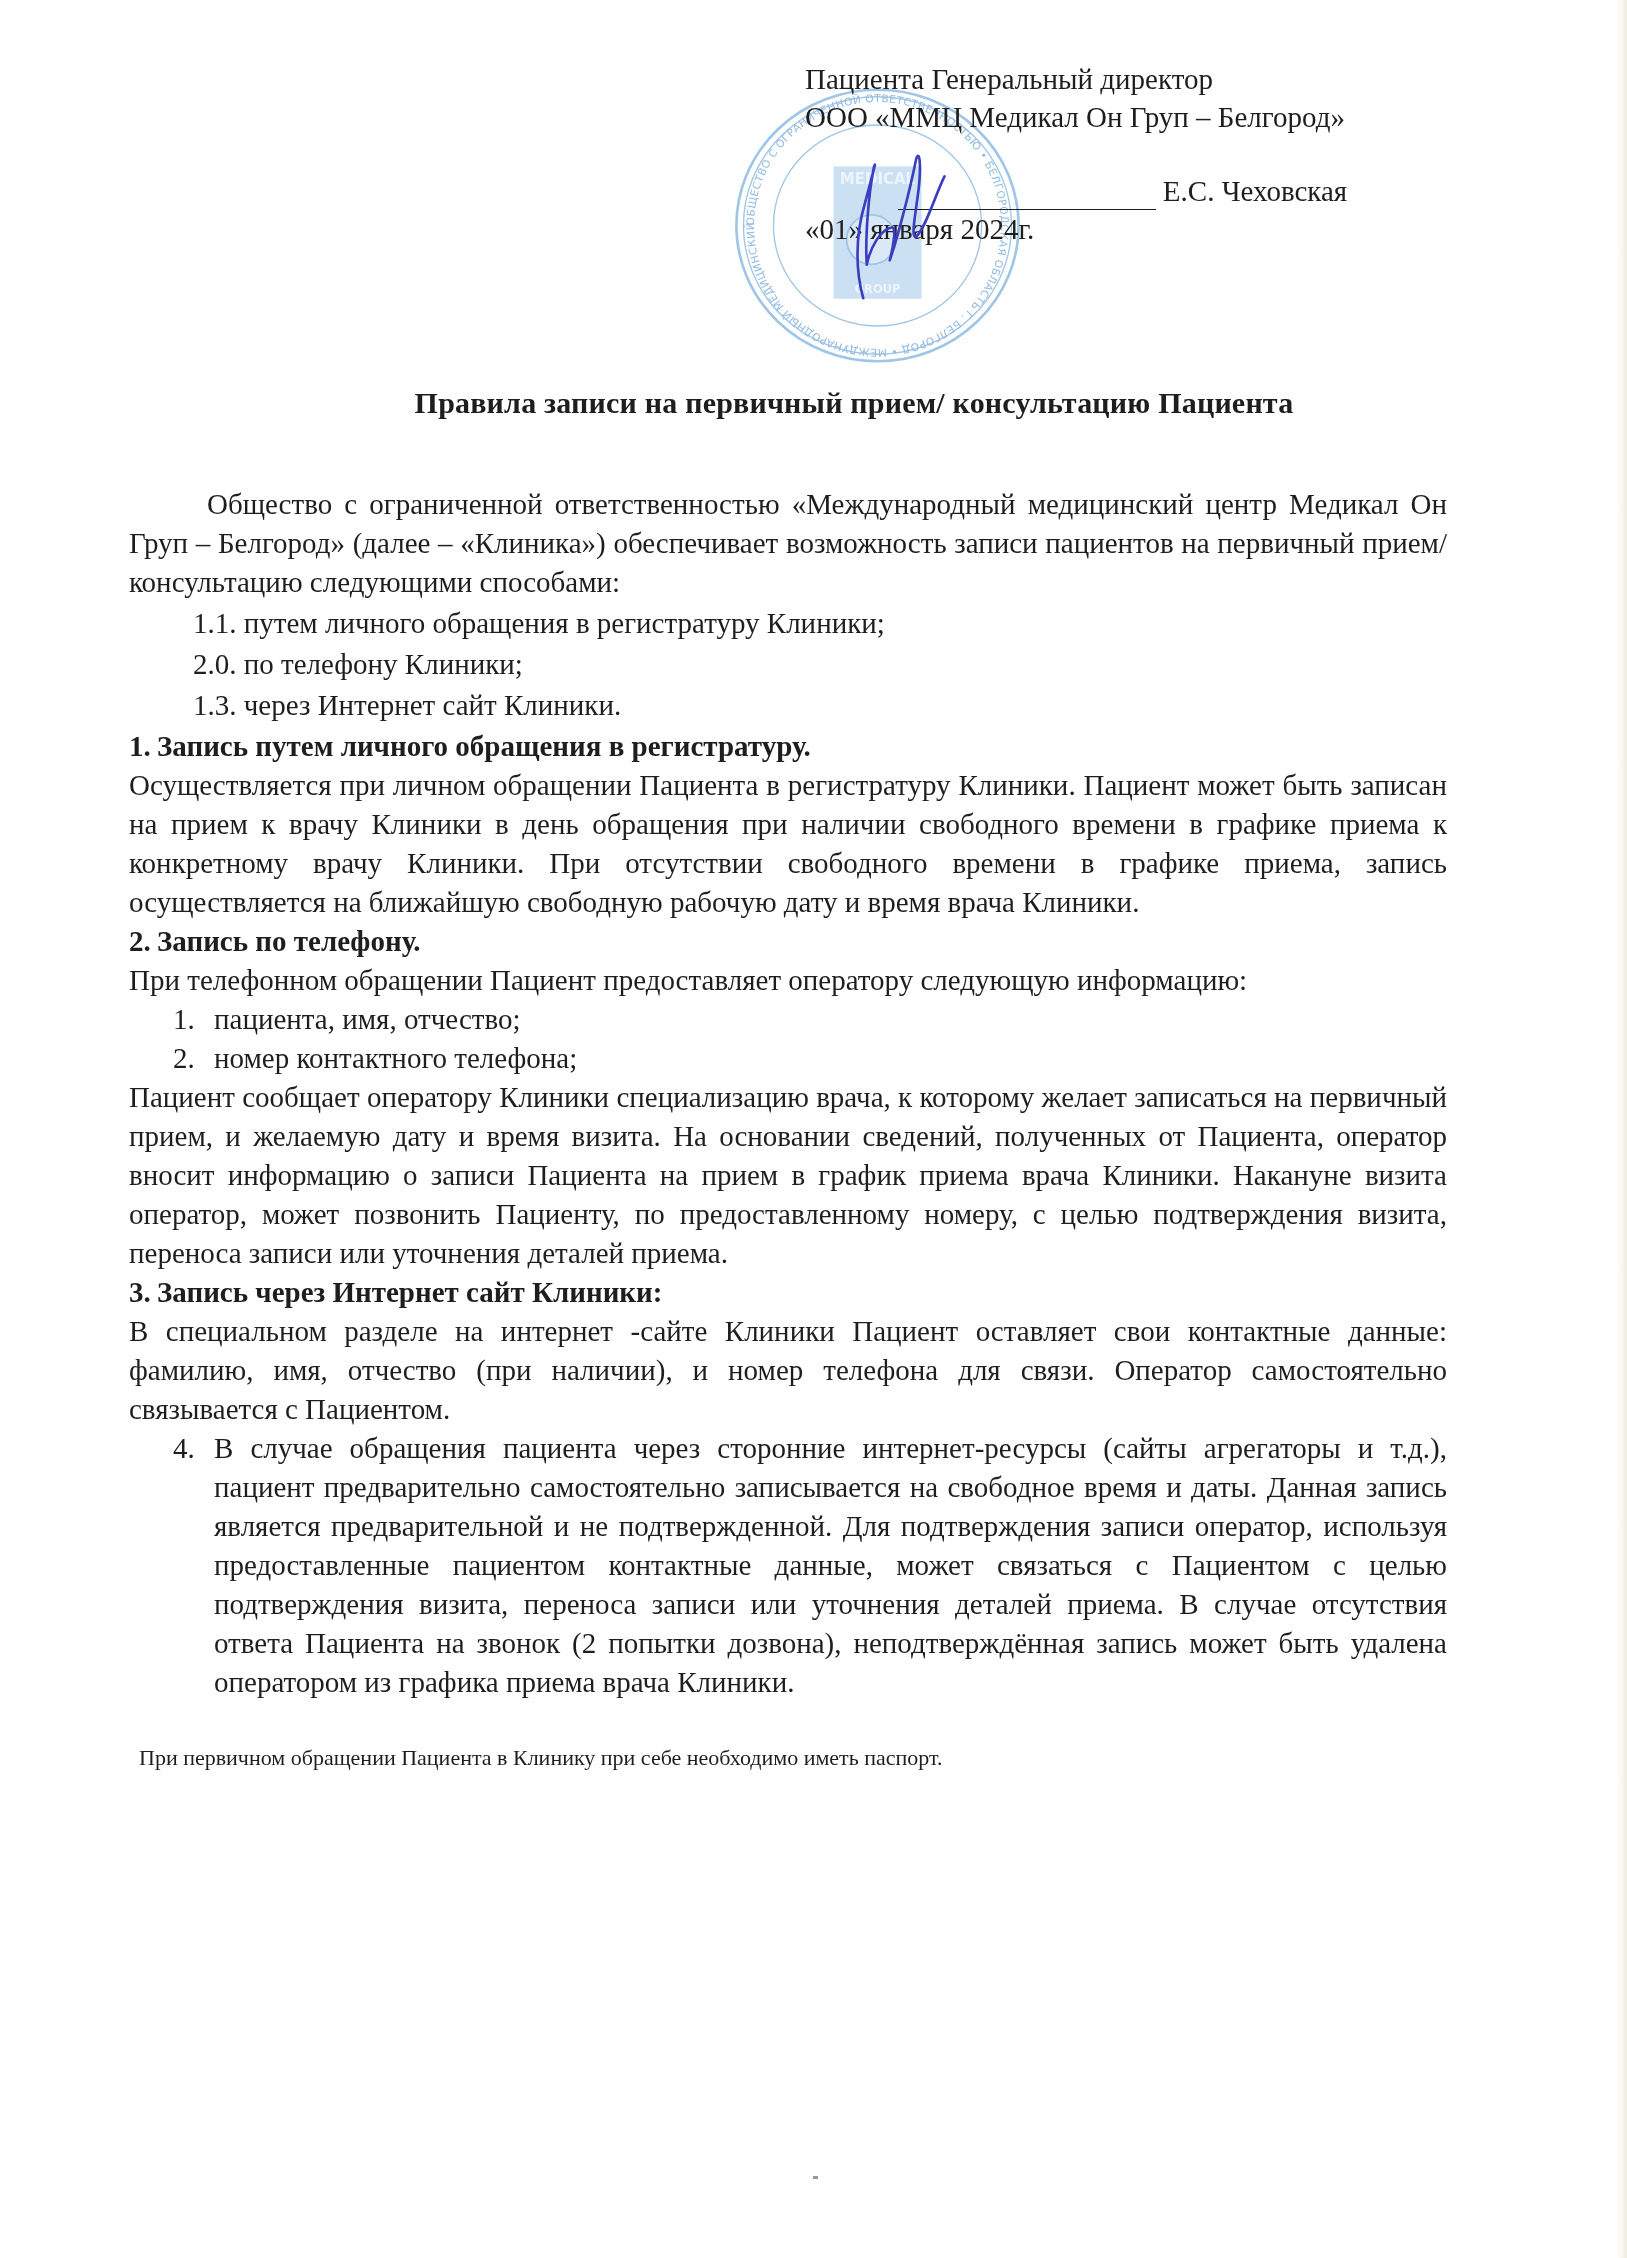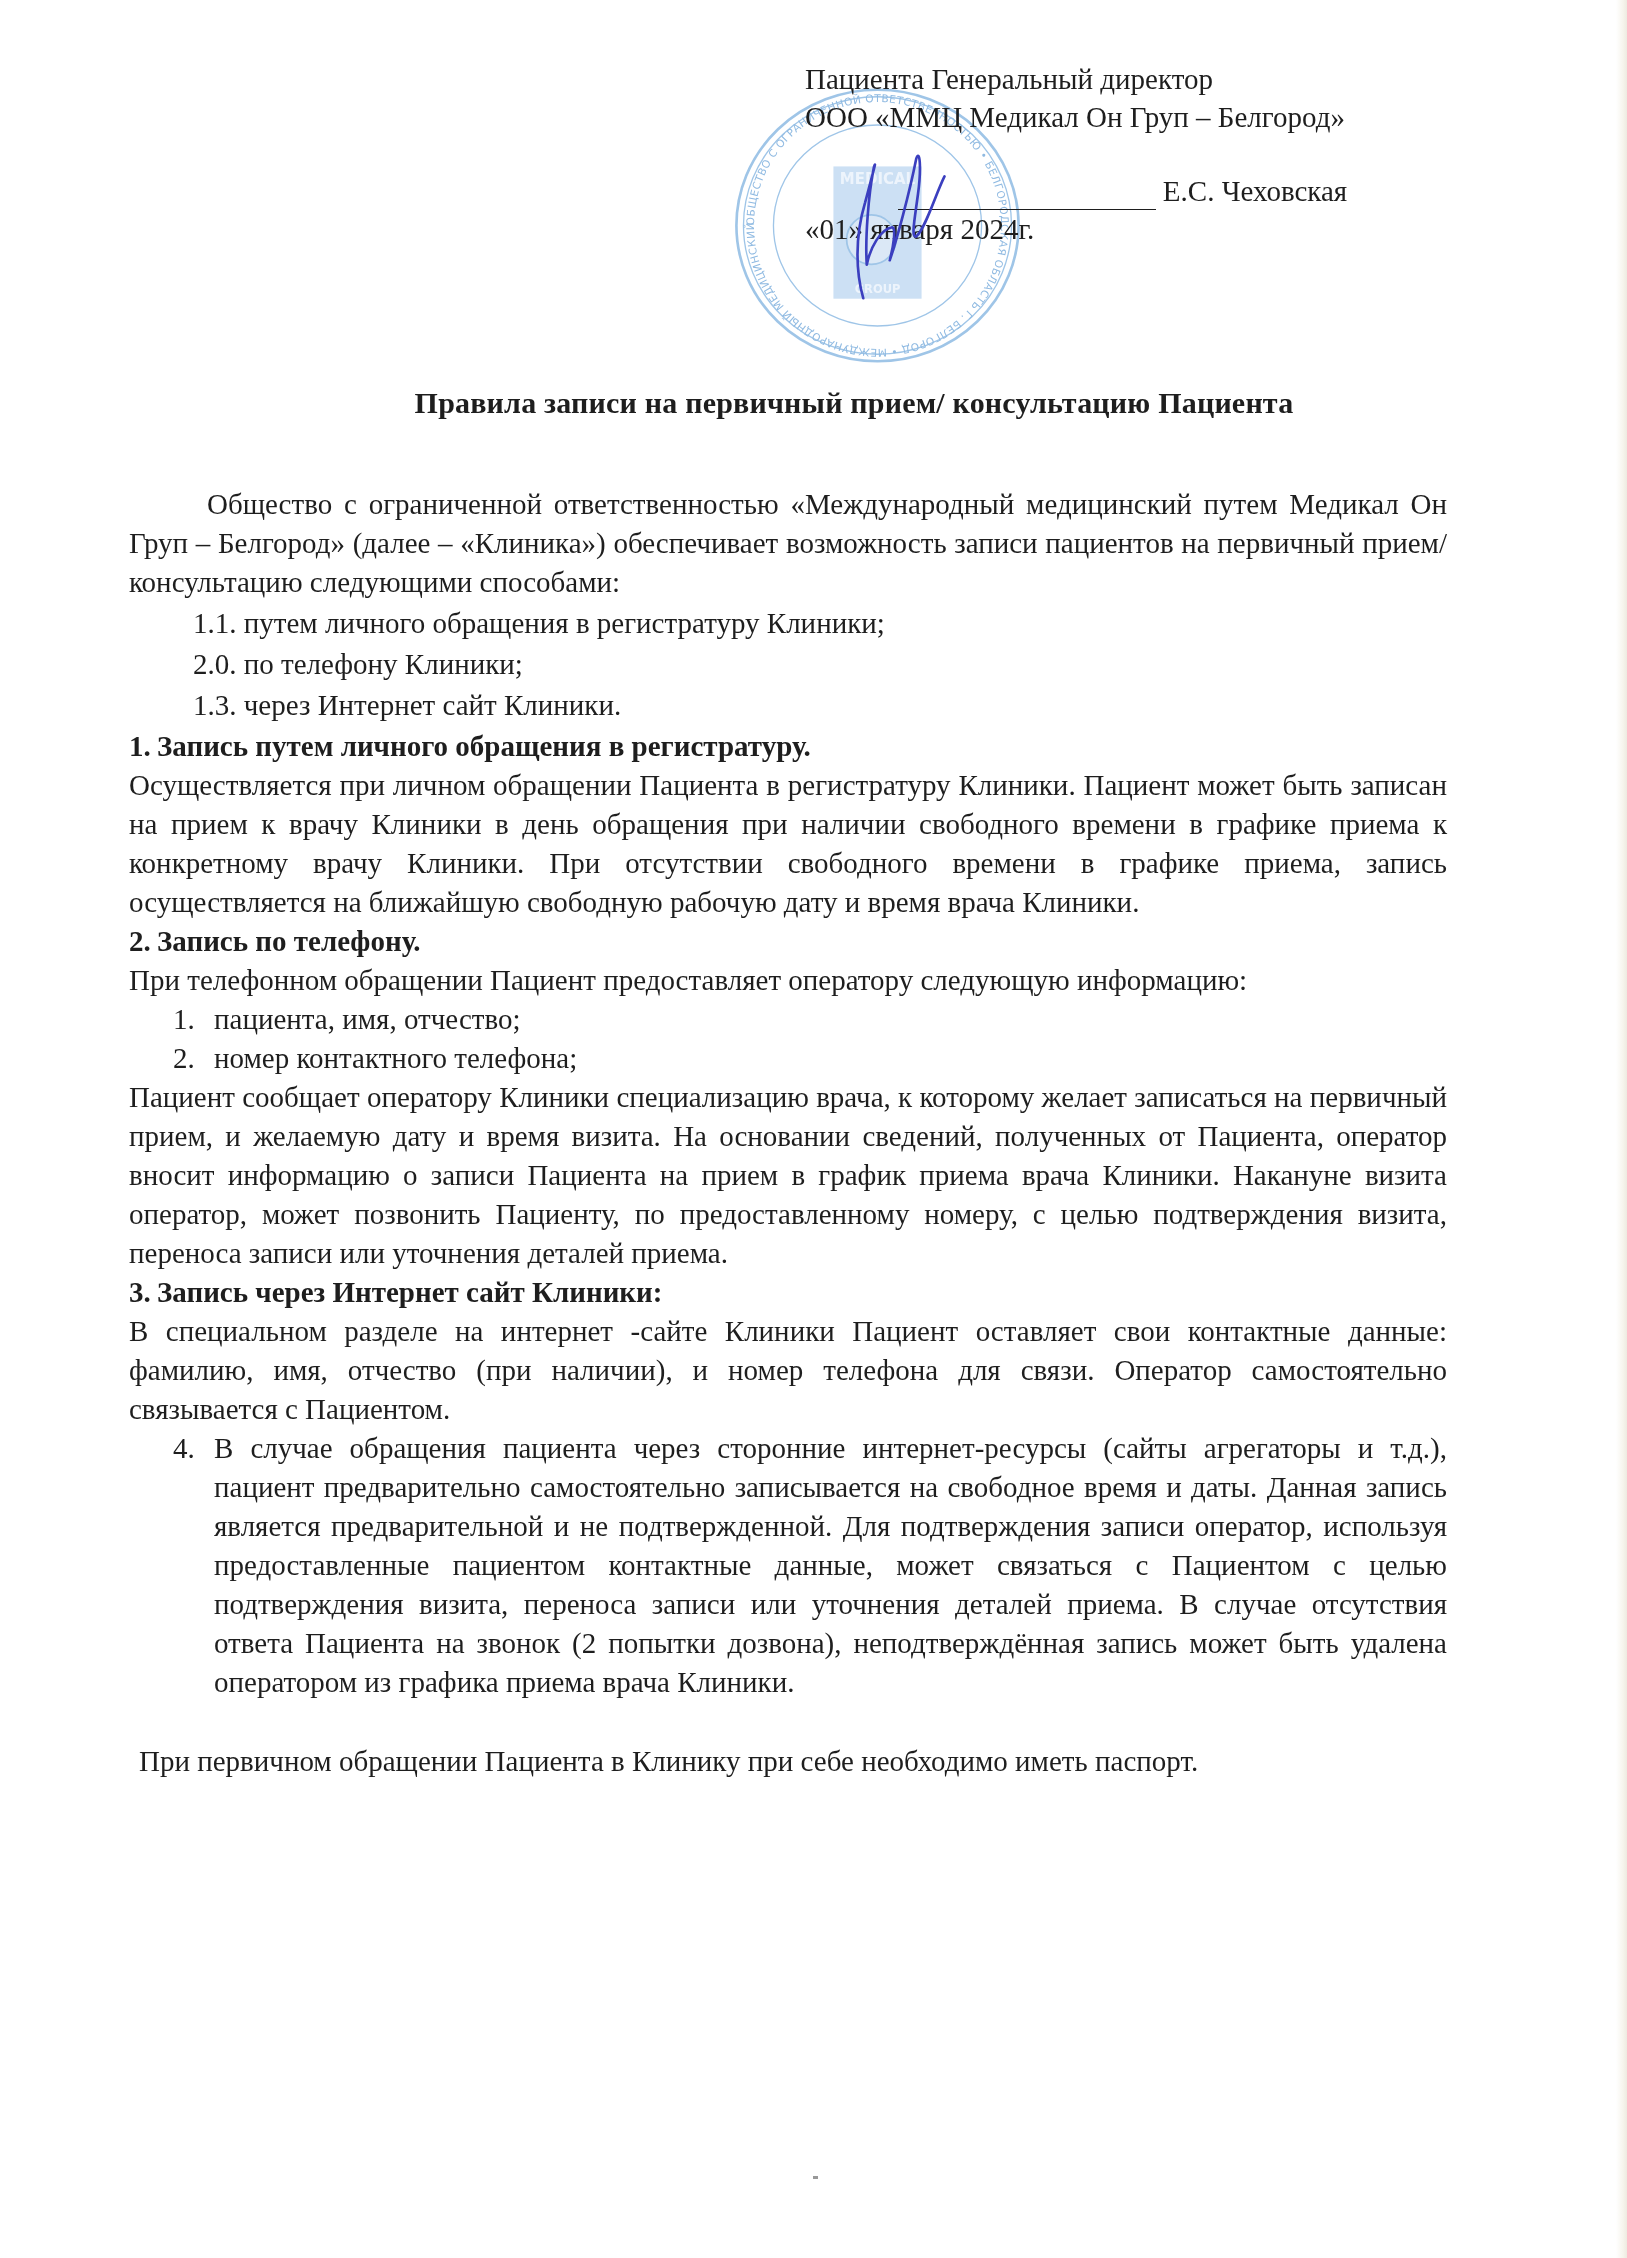--- a/index.html
+++ b/index.html
@@ -35,21 +35,21 @@
   }
   .p { margin: 0; text-align: justify; }
   .indent { text-indent: 78px; }
   .sub { padding-left: 62px; margin: 2px; }
   .h { font-weight: bold; margin: 0; display: flex; }
   .h .num { width: 28px; flex: none; }
   .ol-item { display: flex; margin: 0; }
   .ol-item .n { flex: none; width: 41px; padding-left: 44px; }
   .ol-item .t { flex: 1; text-align: justify; }
   .ol-item.wide .n { padding-left: 44px; width: 41px; }
-  .final { position: absolute; left: 139px; top: 1745px; font-size: 29px; }
+  .final { position: absolute; left: 139px; top: 1745px; font-size: 22px; }
   .dot-mark { position: absolute; left: 813px; top: 2176px; width: 5.3px; height: 2.6px; background: #999; }
 </style>
 </head>
 <body>
 
 <div class="edge-right"></div>
 
 <svg class="stamp" viewBox="0 0 330 318" style="font-size:33px">
   <defs>
     <path id="ringPath" d="M165,159 m-140,0 a140,140 0 1,1 280,0 a140,140 0 1,1 -280,0"></path>
@@ -76,21 +76,21 @@
   <div class="sign-row">
     <span class="sign-line"></span>
     <span>Е.С. Чеховская</span>
   </div>
   <div class="line">«01» января 2024г.</div>
 </div>
 
 <div class="title">Правила записи на первичный прием/ консультацию Пациента</div>
 
 <div class="body-text">
-  <p class="p indent">Общество с ограниченной ответственностью «Международный медицинский путем Медикал Он Груп – Белгород» (далее – «Клиника») обеспечивает возможность записи пациентов на первичный прием/консультацию следующими способами:</p>
+  <p class="p indent">Общество с ограниченной ответственностью «Международный медицинский центр Медикал Он Груп – Белгород» (далее – «Клиника») обеспечивает возможность записи пациентов на первичный прием/консультацию следующими способами:</p>
   <p class="sub">1.1. путем личного обращения в регистратуру Клиники;</p>
   <p class="sub">2.0. по телефону Клиники;</p>
   <p class="sub">1.3. через Интернет сайт Клиники.</p>
 
   <p class="h">
     <span class="num">1.</span>
     <span>Запись путем личного обращения в регистратуру.</span>
   </p>
   <p class="p">Осуществляется при личном обращении Пациента в регистратуру Клиники. Пациент может быть записан на прием к врачу Клиники в день обращения при наличии свободного времени в графике приема к конкретному врачу Клиники. При отсутствии свободного времени в графике приема, запись осуществляется на ближайшую свободную рабочую дату и время врача Клиники.</p>
 

